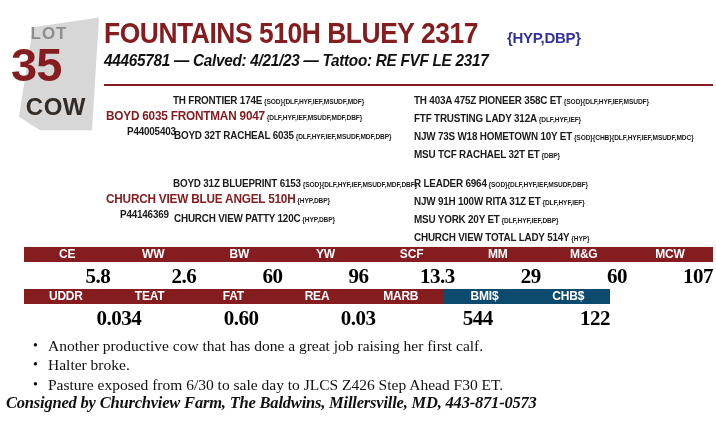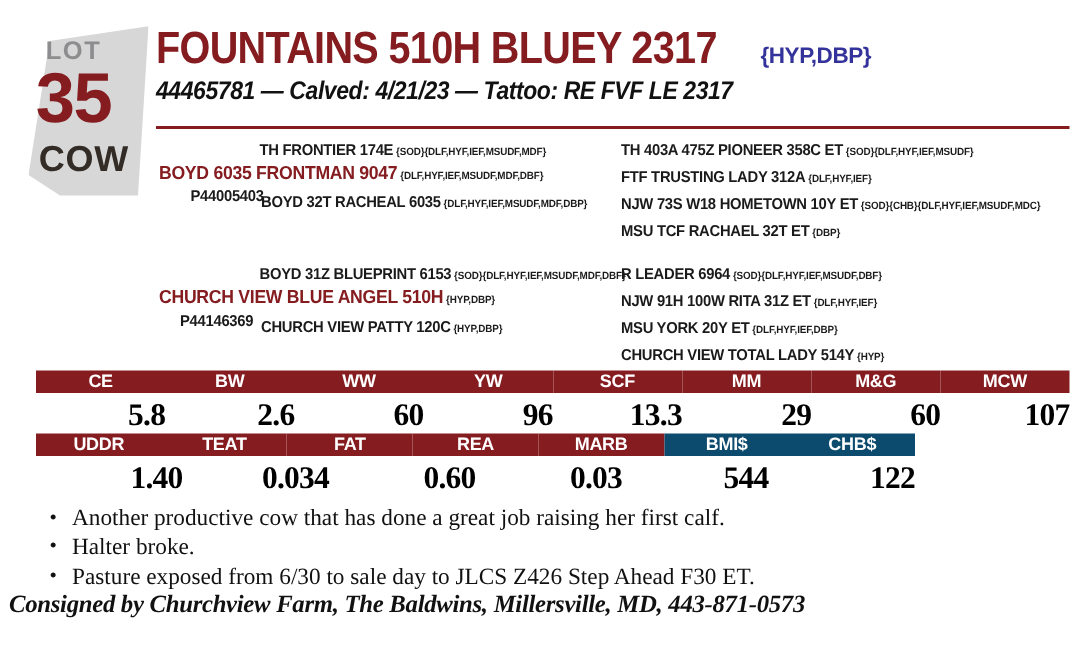--- a/index.html
+++ b/index.html
@@ -5,21 +5,21 @@
   html,body{margin:0;padding:0;background:#fff;}
   .page{position:relative;width:716px;height:440px;background:#ffffff;
         font-family:"Liberation Sans",sans-serif;overflow:hidden;}
 
   
   .badge{position:absolute;left:12px;top:10px;width:100px;height:124px;
          background:#d7d7d7;
          clip-path:polygon(21% 14%, 87% 6%, 80% 97%, 28% 97%, 7% 86%);}
   .lot-label{position:absolute;left:12px;top:24px;width:74px;text-align:center;
              font-size:17px;font-weight:bold;color:#8d8d8f;letter-spacing:1px;}
-  .lot-number{position:absolute;left:11px;top:41px;width:76px;text-align:center;
+  .lot-number{position:absolute;left:11px;top:41px;width:76px;
               font-size:47px;font-weight:bold;color:#851c20;line-height:1;letter-spacing:-1px;}
   .lot-sex{position:absolute;left:10px;top:93px;width:76px;text-align:right;
            font-size:24px;font-weight:bold;color:#332c26;letter-spacing:.5px;}
 
   
   .title{position:absolute;left:104px;top:16px;font-size:30px;font-weight:bold;
          color:#851c20;letter-spacing:-.5px;white-space:nowrap;
          transform:scaleX(.88);transform-origin:0 0;}
   .title-tags{position:absolute;left:507px;top:29px;font-size:15px;font-weight:bold;
               color:#33339b;letter-spacing:-.3px;}
@@ -114,22 +114,22 @@
   <div class="ped" style="left:414px;top:209px">
     <span class="nm">MSU YORK 20Y ET</span><span class="tg">{DLF,HYF,IEF,DBP}</span>
   </div>
   <div class="ped" style="left:414px;top:227px">
     <span class="nm">CHURCH VIEW TOTAL LADY 514Y</span><span class="tg">{HYP}</span>
   </div>
 
   <div class="t1">
     <div class="hdr">
       <div class="c">CE</div>
+      <div class="c">WW</div>
       <div class="c">BW</div>
-      <div class="c">WW</div>
       <div class="c">YW</div>
       <div class="c">SCF</div>
       <div class="c">MM</div>
       <div class="c">M&amp;G</div>
       <div class="c">MCW</div>
     </div>
     <div class="vals">
       <div class="v">5.8</div>
       <div class="v">2.6</div>
       <div class="v">60</div>
@@ -145,21 +145,20 @@
     <div class="hdr">
       <div class="c">UDDR</div>
       <div class="c">TEAT</div>
       <div class="c">FAT</div>
       <div class="c">REA</div>
       <div class="c">MARB</div>
       <div class="c gray">BMI$</div>
       <div class="c gray">CHB$</div>
     </div>
     <div class="vals">
-      <div class="v">1.40</div>
       <div class="v">0.034</div>
       <div class="v">0.60</div>
       <div class="v">0.03</div>
       <div class="v">544</div>
       <div class="v">122</div>
     </div>
   </div>
 
   <div class="notes">
     <div class="note">

